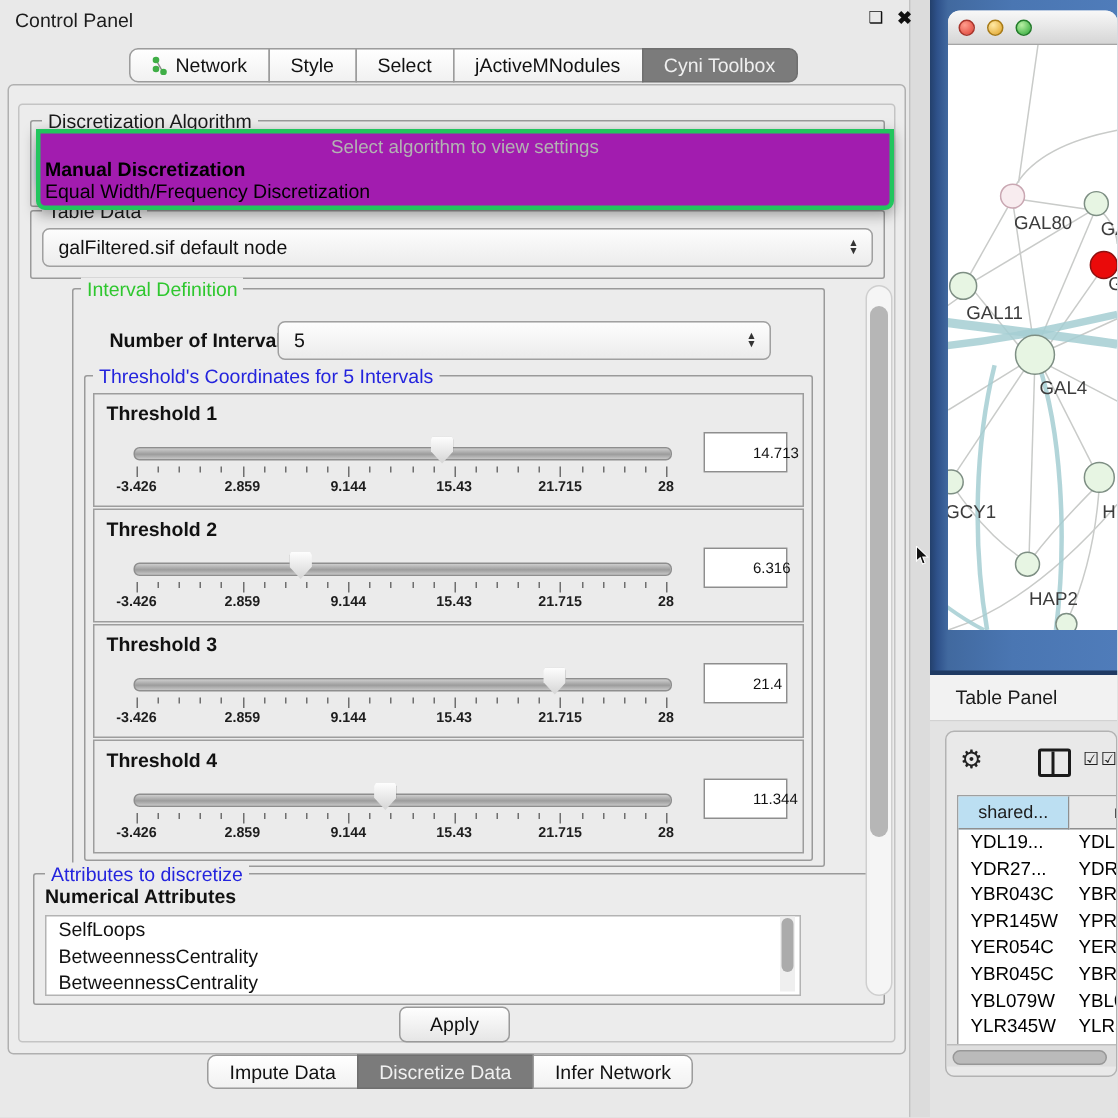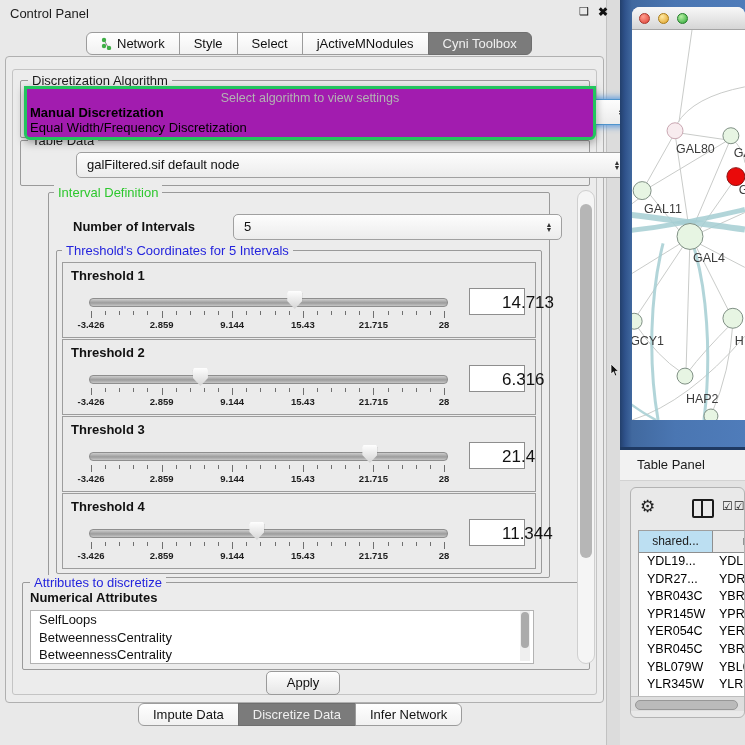--- a/index.html
+++ b/index.html
@@ -21,21 +21,21 @@
   .tab.sel{background:#7b7b7b;color:#f0f0f0;border-color:#6f6f6f;}
   
   .panelborder{position:absolute;border:1px solid #b0b0b0;border-radius:4px;background:#ececec;}
   .innerborder{position:absolute;border:1px solid #c4c4c4;border-radius:3px;}
   .group{position:absolute;border:1px solid #9a9a9a;border-radius:2px;}
   .group-title{position:absolute;font-size:13px;background:#ececec;padding:0 4px;white-space:nowrap;}
   .gt-green{color:#2ec72e;}
   .gt-blue{color:#2424dd;}
   .gt-dark{color:#1a1a1a;}
   .combo{position:absolute;height:24px;border:1px solid #a0a0a0;border-radius:5px;
-         background:linear-gradient(#fdfdfd,#ececec);font-size:13px;color:#111;margin-left:48px;}
+         background:linear-gradient(#fdfdfd,#ececec);font-size:13px;color:#111;}
   .combo .cval{position:absolute;left:10px;top:0;line-height:24px;}
   .stepper{position:absolute;right:7px;top:50%;transform:translateY(-50%);font-size:7px;line-height:5px;color:#333;text-align:center;width:10px;}
   #algo-combo{box-shadow:0 0 6px 2px rgba(95,155,220,.95);border-color:#4f94cd;}
   
   #popup{position:absolute;left:24px;top:86px;width:566px;height:48px;background:#a21caf;
          border:3px solid #22c55e;border-radius:0 0 6px 6px;box-shadow:0 3px 9px rgba(0,0,0,.35);z-index:30;}
   #popup-hint{position:absolute;left:0;top:2px;width:100%;text-align:center;font-size:12.5px;color:#b3b3b3;}
   .popup-item{position:absolute;left:3px;font-size:13px;color:#000;white-space:nowrap;}
   
   .thr-panel{position:absolute;left:62px;width:472px;height:74px;border:1px solid #9d9d9d;background:#ebebeb;}
@@ -45,21 +45,21 @@
   .slider-thumb{position:absolute;top:28px;width:15px;height:18px;
     background:linear-gradient(#fefefe,#d5d5d5);
     clip-path:polygon(8% 0,92% 0,100% 12%,100% 55%,50% 100%,0 55%,0 12%);
     filter:drop-shadow(0 0 1px #777);}
   .tick{position:absolute;top:48px;width:1px;background:#6f6f6f;}
   .tick.minor{height:4px;}
   .tick.major{height:7px;}
   .ticklab{position:absolute;top:56px;width:46px;margin-left:-23px;text-align:center;
            font-size:9.5px;font-weight:bold;color:#1d1d1d;}
   .valbox{position:absolute;left:406px;top:25px;width:56px;height:27px;background:#fff;
-          border:1px solid #8e8e8e;font-size:17px;color:#111;text-align:right;
+          border:1px solid #8e8e8e;font-size:10px;color:#111;text-align:right;
           line-height:27px;padding-right:6px;box-sizing:border-box;padding-left:32px;}
   
   #attr-heading{position:absolute;left:30px;top:590px;font-size:13px;font-weight:bold;color:#111;}
   #attr-list{position:absolute;left:30px;top:610px;width:502px;height:52px;background:#fff;
              border:1px solid #b3b3b3;overflow:hidden;}
   .attr-item{font-size:13px;color:#111;padding-left:8px;line-height:17.5px;white-space:nowrap;}
   #attr-scroll{position:absolute;left:520px;top:611px;width:10px;height:50px;background:#efefef;}
   #attr-thumb{position:absolute;left:521px;top:612px;width:8px;height:36px;background:#ababab;border-radius:4px;}
   
   #vscroll{position:absolute;left:577px;top:190px;width:18px;height:474px;background:#f5f5f5;

